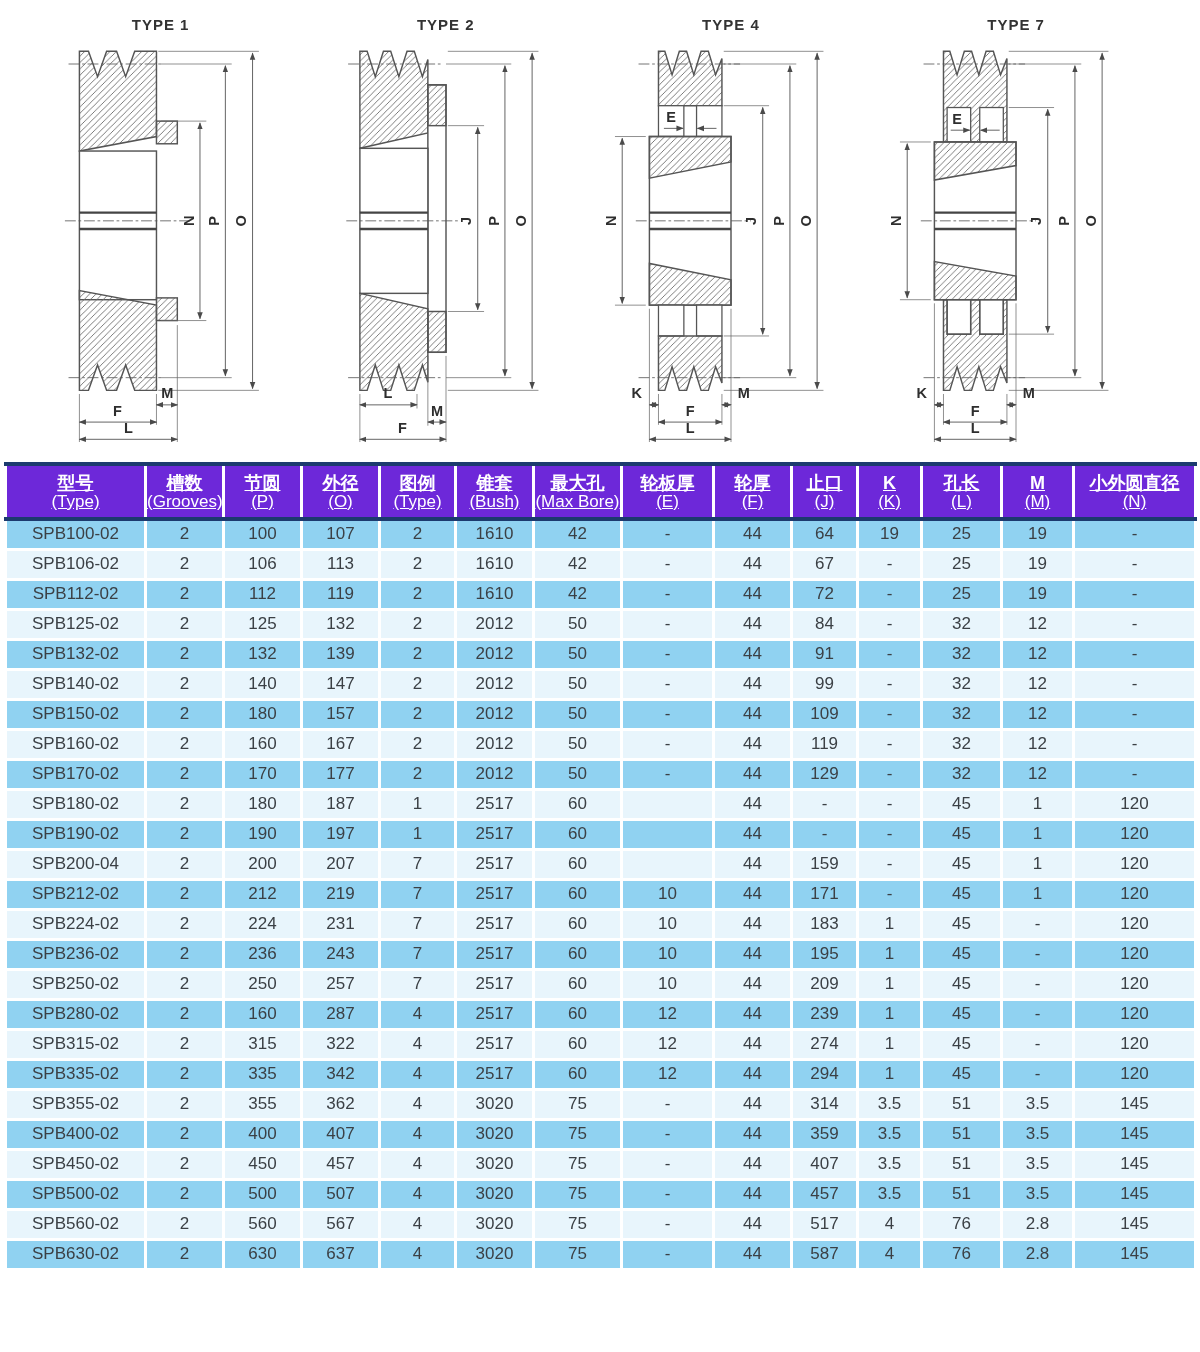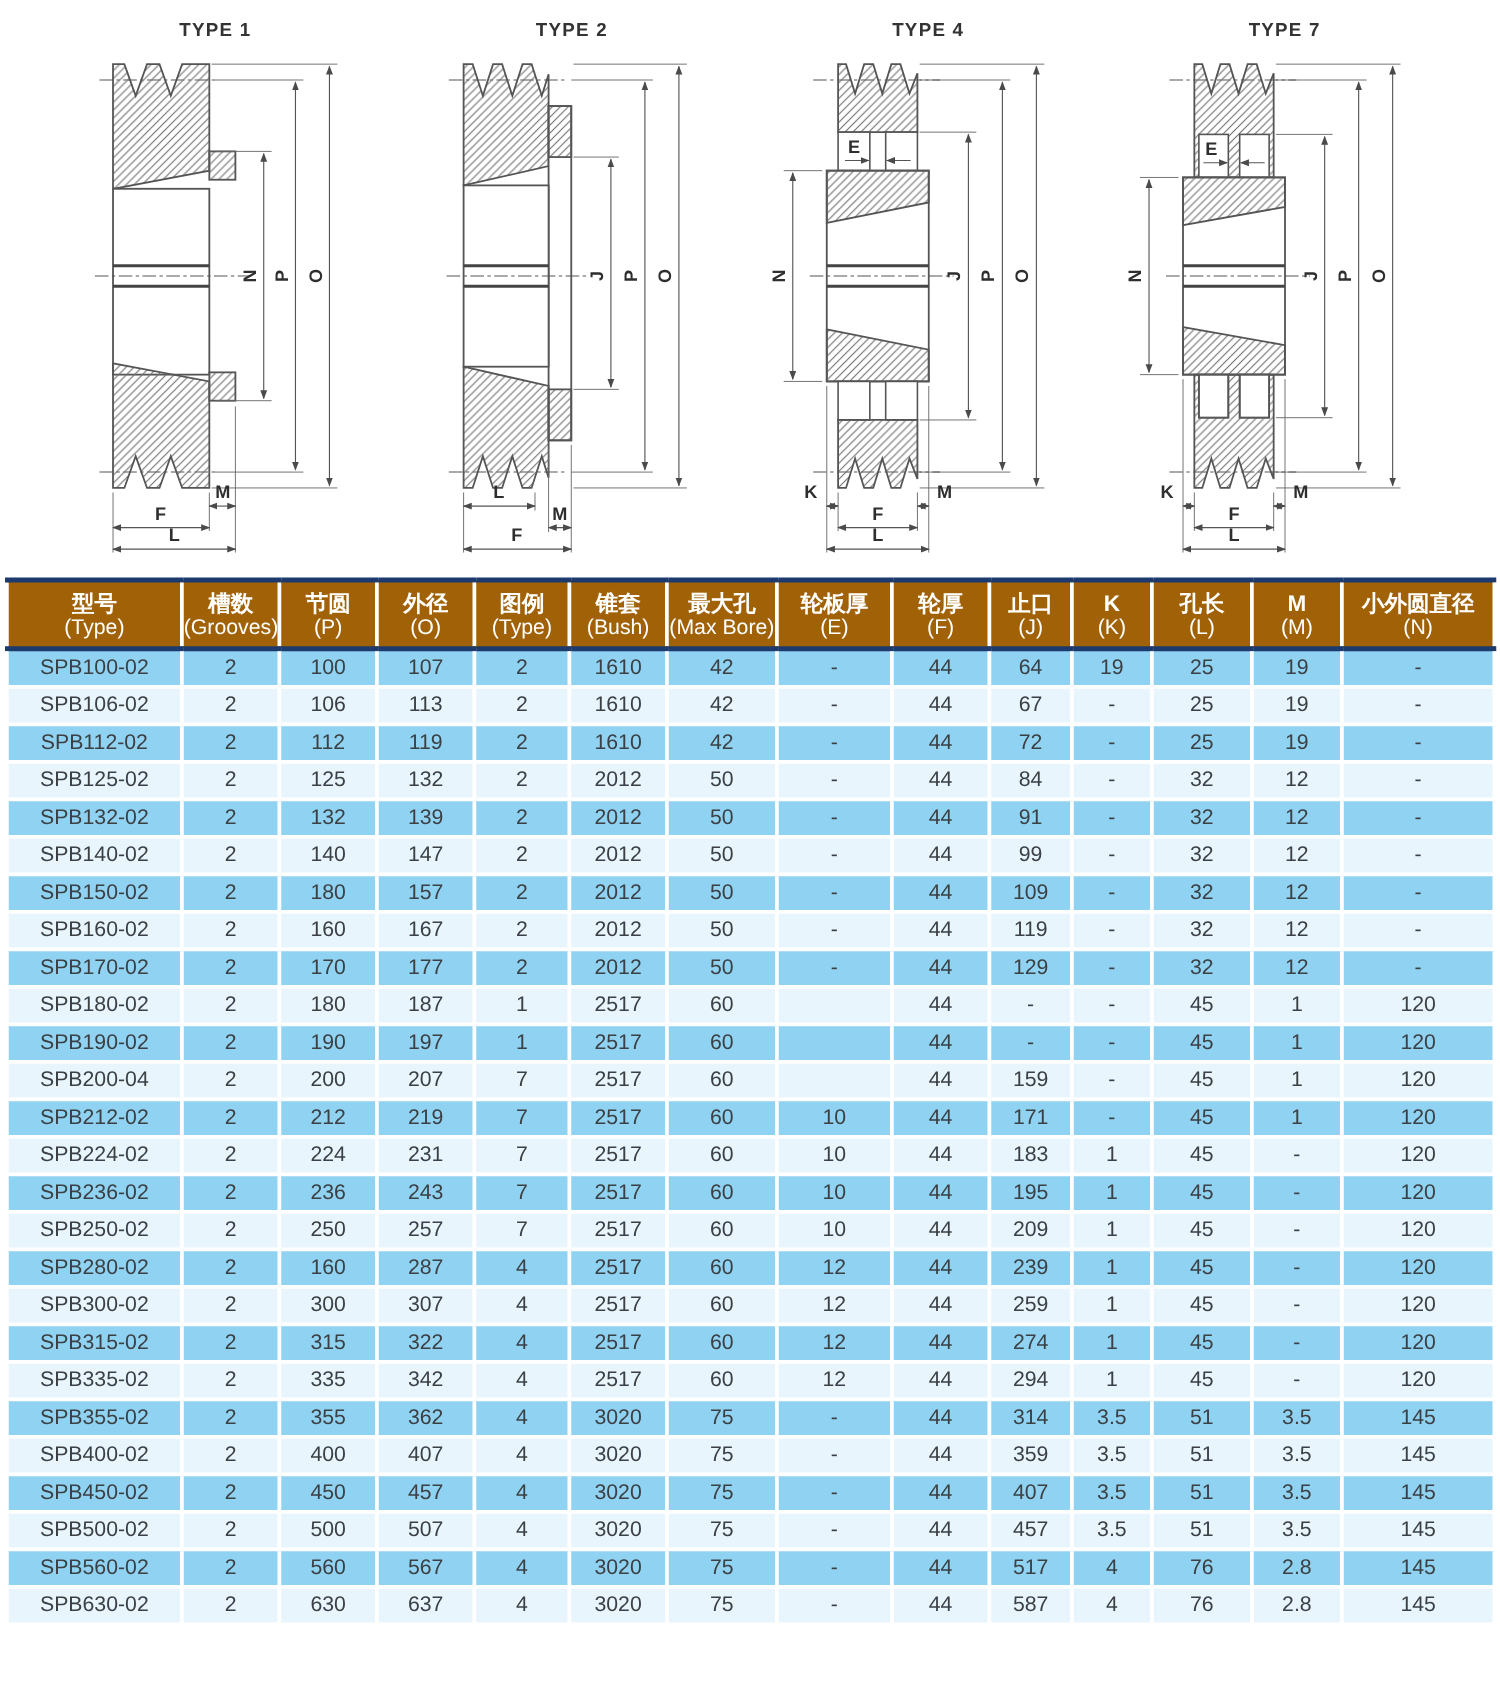--- a/index.html
+++ b/index.html
@@ -6,21 +6,21 @@
   html,body { margin:0; padding:0; background:#ffffff; }
   body {
     width:1200px;
     font-family:"Liberation Sans","DejaVu Sans",sans-serif;
     color:#3b4045;
   }
 
   
   .diagrams {
     display:flex;
-    justify-content:center;
+    justify-content:flex-start;
     padding:10px 18px 0 18px;
     height:455px;
     overflow:hidden;
   }
   .diagram {
     width:24.5%;
     text-align:center;
   }
   .diagram-title {
     font-size:15px;
@@ -43,27 +43,28 @@
   .dimlbl { font:600 16px "Liberation Sans",sans-serif; fill:#2e2e2e; }
 
   
   .table-wrap { padding:7px 4px 0 4px; }
   table.spec {
     width:100%;
     border-collapse:collapse;
     table-layout:fixed;
   }
   table.spec th {
-    background:#a16207;
+    background:#6d28d9;
     color:#ffffff;
     border:3px solid #ffffff;
     border-top:4px solid #1c3a6e;
     border-bottom:4px solid #1c3a6e;
     padding:6px 0 7px 0;
     vertical-align:middle;
+    text-decoration:underline;
   }
   table.spec th .zh {
     font-size:18px;
     font-weight:bold;
     line-height:22px;
   }
   table.spec th .en {
     font-size:17px;
     font-weight:normal;
     line-height:16px;
@@ -632,36 +633,20 @@
           <td>60</td>
           <td>12</td>
           <td>44</td>
           <td>239</td>
           <td>1</td>
           <td>45</td>
           <td>-</td>
           <td>120</td>
         </tr>
         <tr>
-          <td>SPB300-02</td>
-          <td>2</td>
-          <td>300</td>
-          <td>307</td>
-          <td>4</td>
-          <td>2517</td>
-          <td>60</td>
-          <td>12</td>
-          <td>44</td>
-          <td>259</td>
-          <td>1</td>
-          <td>45</td>
-          <td>-</td>
-          <td>120</td>
-        </tr>
-        <tr>
           <td>SPB315-02</td>
           <td>2</td>
           <td>315</td>
           <td>322</td>
           <td>4</td>
           <td>2517</td>
           <td>60</td>
           <td>12</td>
           <td>44</td>
           <td>274</td>

